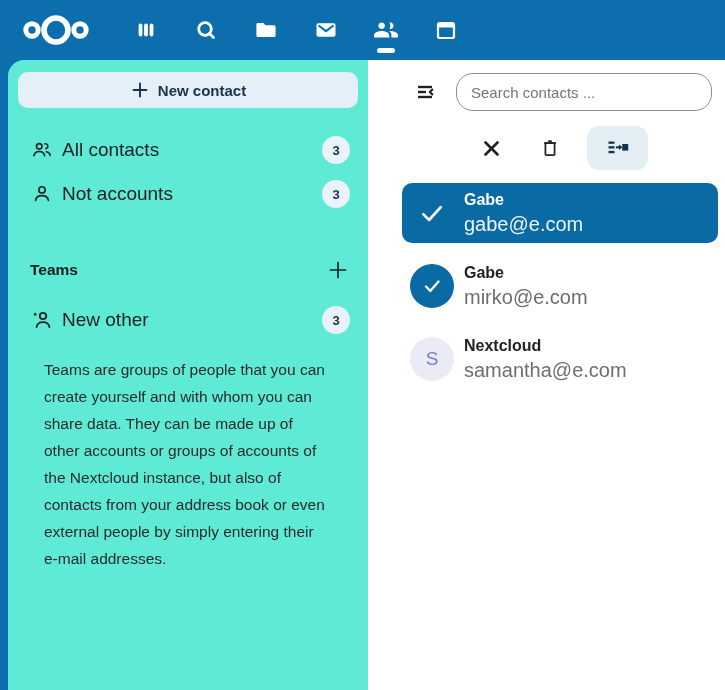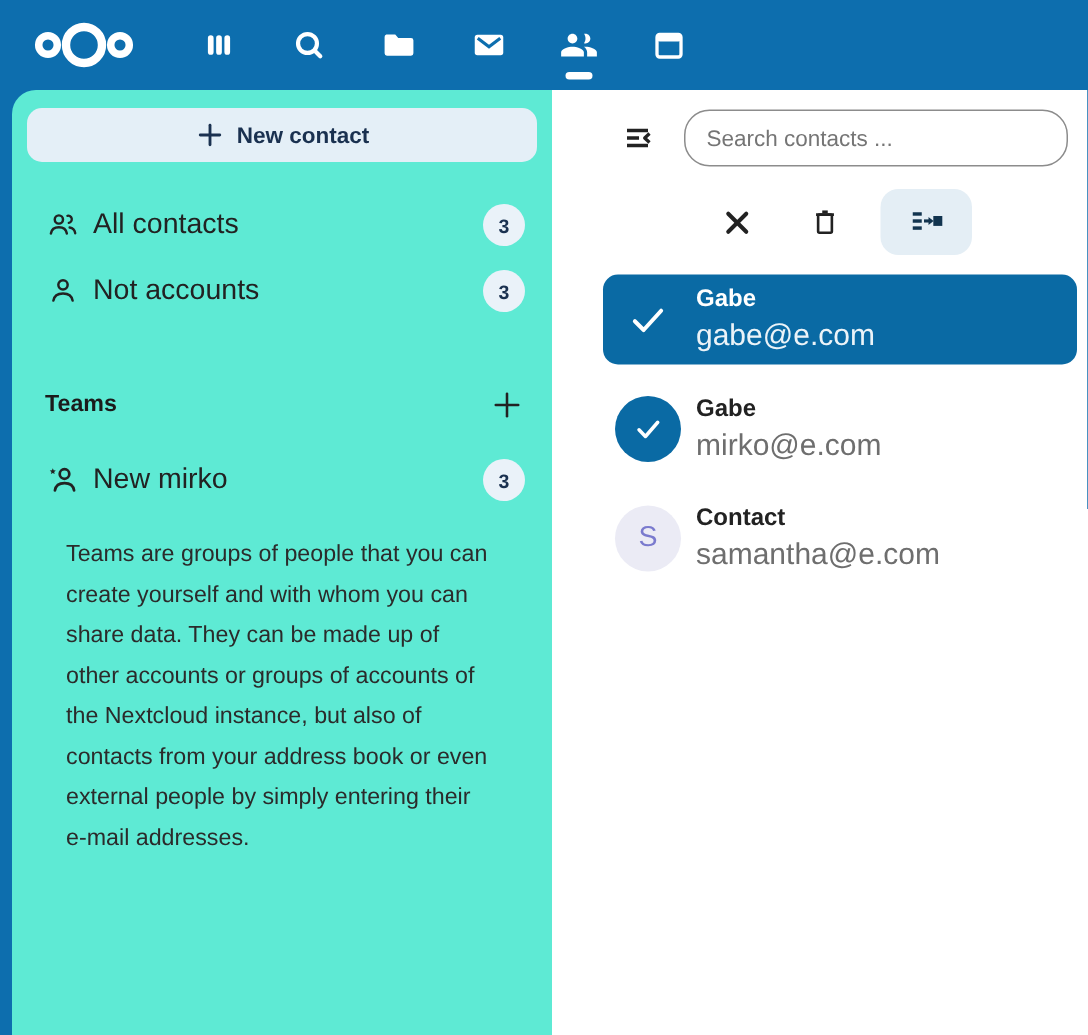--- a/index.html
+++ b/index.html
@@ -199,21 +199,21 @@
     </div>
 
     <div class="nav-item team-item">
       <span class="nav-icon">
         <svg width="24" height="24" viewBox="0 0 24 24">
           <path d="M5.2 4.2l.55 1.35 1.45.1-1.1.95.35 1.4-1.25-.75-1.25.75.35-1.4-1.1-.95 1.45-.1z" fill="#222"></path>
           <circle cx="13" cy="8" r="3.2" fill="none" stroke="#222" stroke-width="1.8"></circle>
           <path d="M6.6 19c.55-3.4 3.1-4.9 6.4-4.9s5.85 1.5 6.4 4.9" fill="none" stroke="#222" stroke-width="1.8" stroke-linecap="round"></path>
         </svg>
       </span>
-      <span class="nav-label">New mirko</span>
+      <span class="nav-label">New other</span>
       <span class="badge">3</span>
     </div>
 
     <p class="team-desc">Teams are groups of people that you can create yourself and with whom you can share data. They can be made up of other accounts or groups of accounts of the Nextcloud instance, but also of contacts from your address book or even external people by simply entering their e-mail addresses.</p>
   </aside>
 
   <section class="content">
     <div class="panel-head">
       <button class="icon-btn">
         <svg width="22" height="22" viewBox="0 0 22 22">
@@ -280,20 +280,20 @@
           <span class="contact-name">Gabe</span>
           <span class="contact-email">mirko@e.com</span>
         </span>
       </div>
 
       <div class="contact-row">
         <span class="avatar-slot">
           <span class="avatar initial">S</span>
         </span>
         <span class="contact-text">
-          <span class="contact-name">Contact</span>
+          <span class="contact-name">Nextcloud</span>
           <span class="contact-email">samantha@e.com</span>
         </span>
       </div>
 
     </div>
   </section>
 </div>
 
 </body></html>

